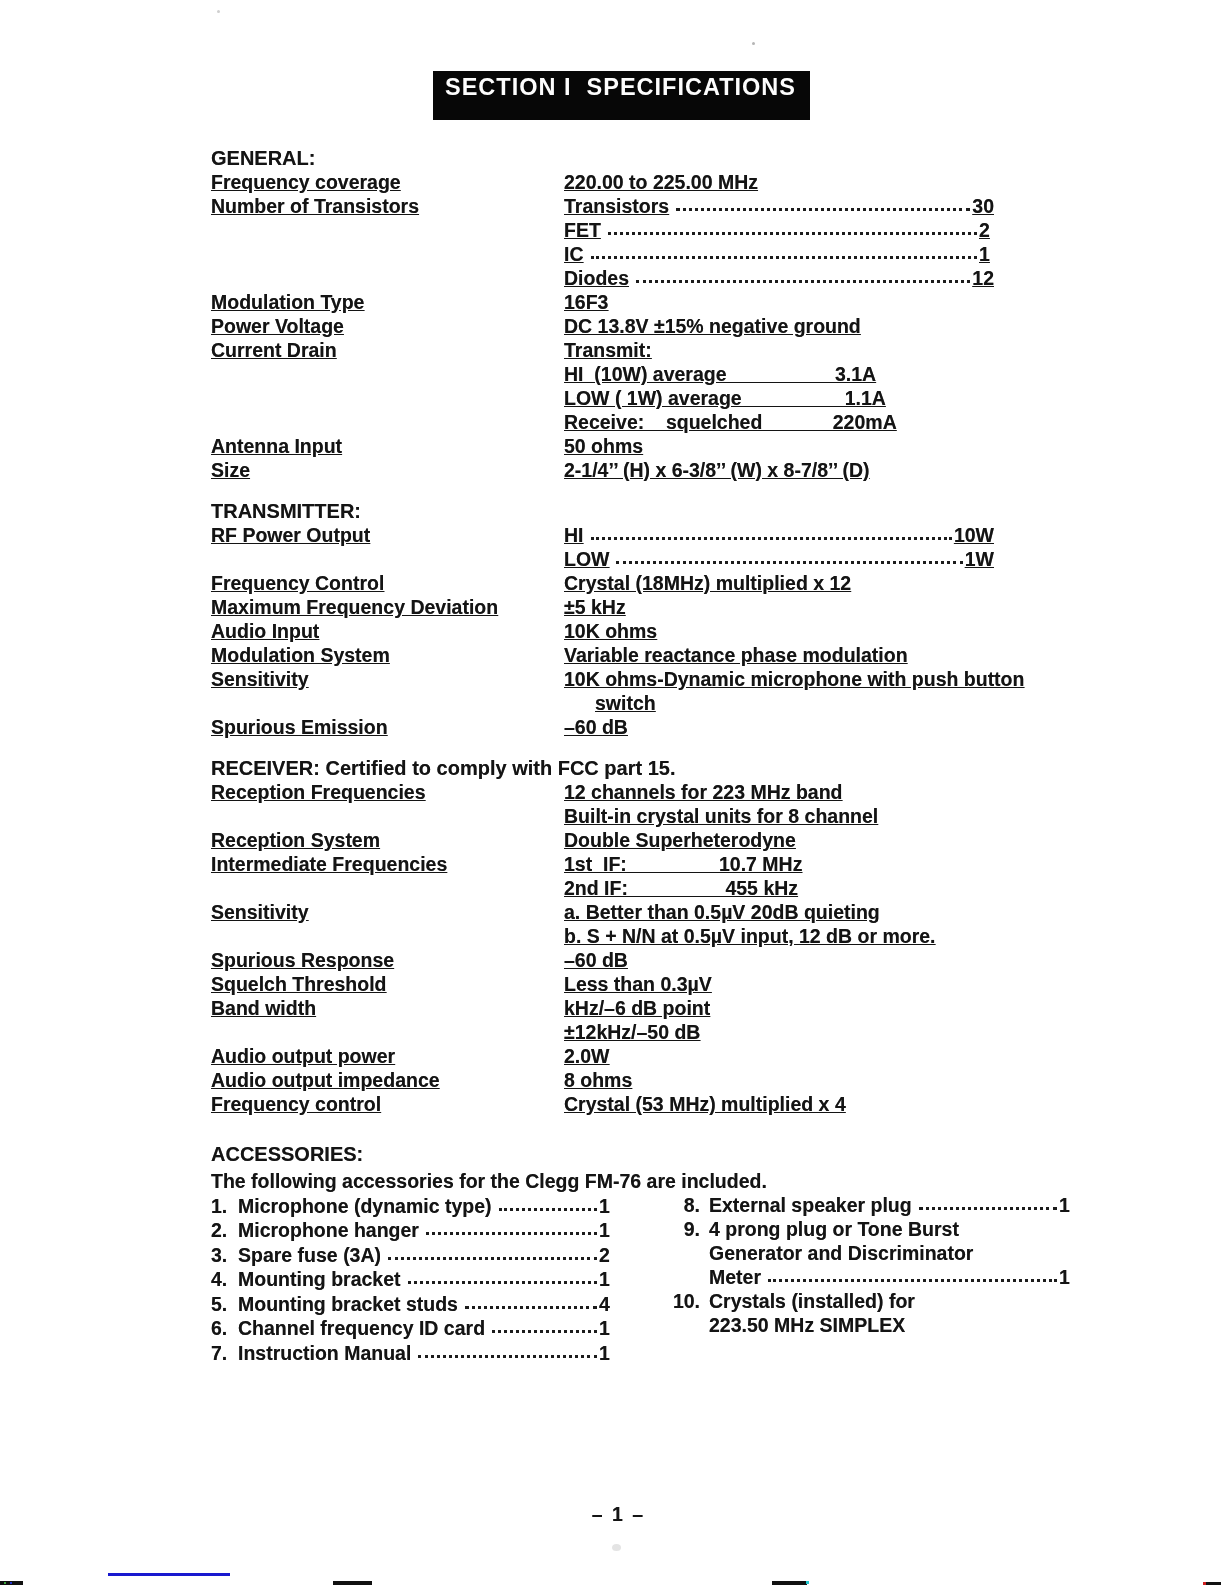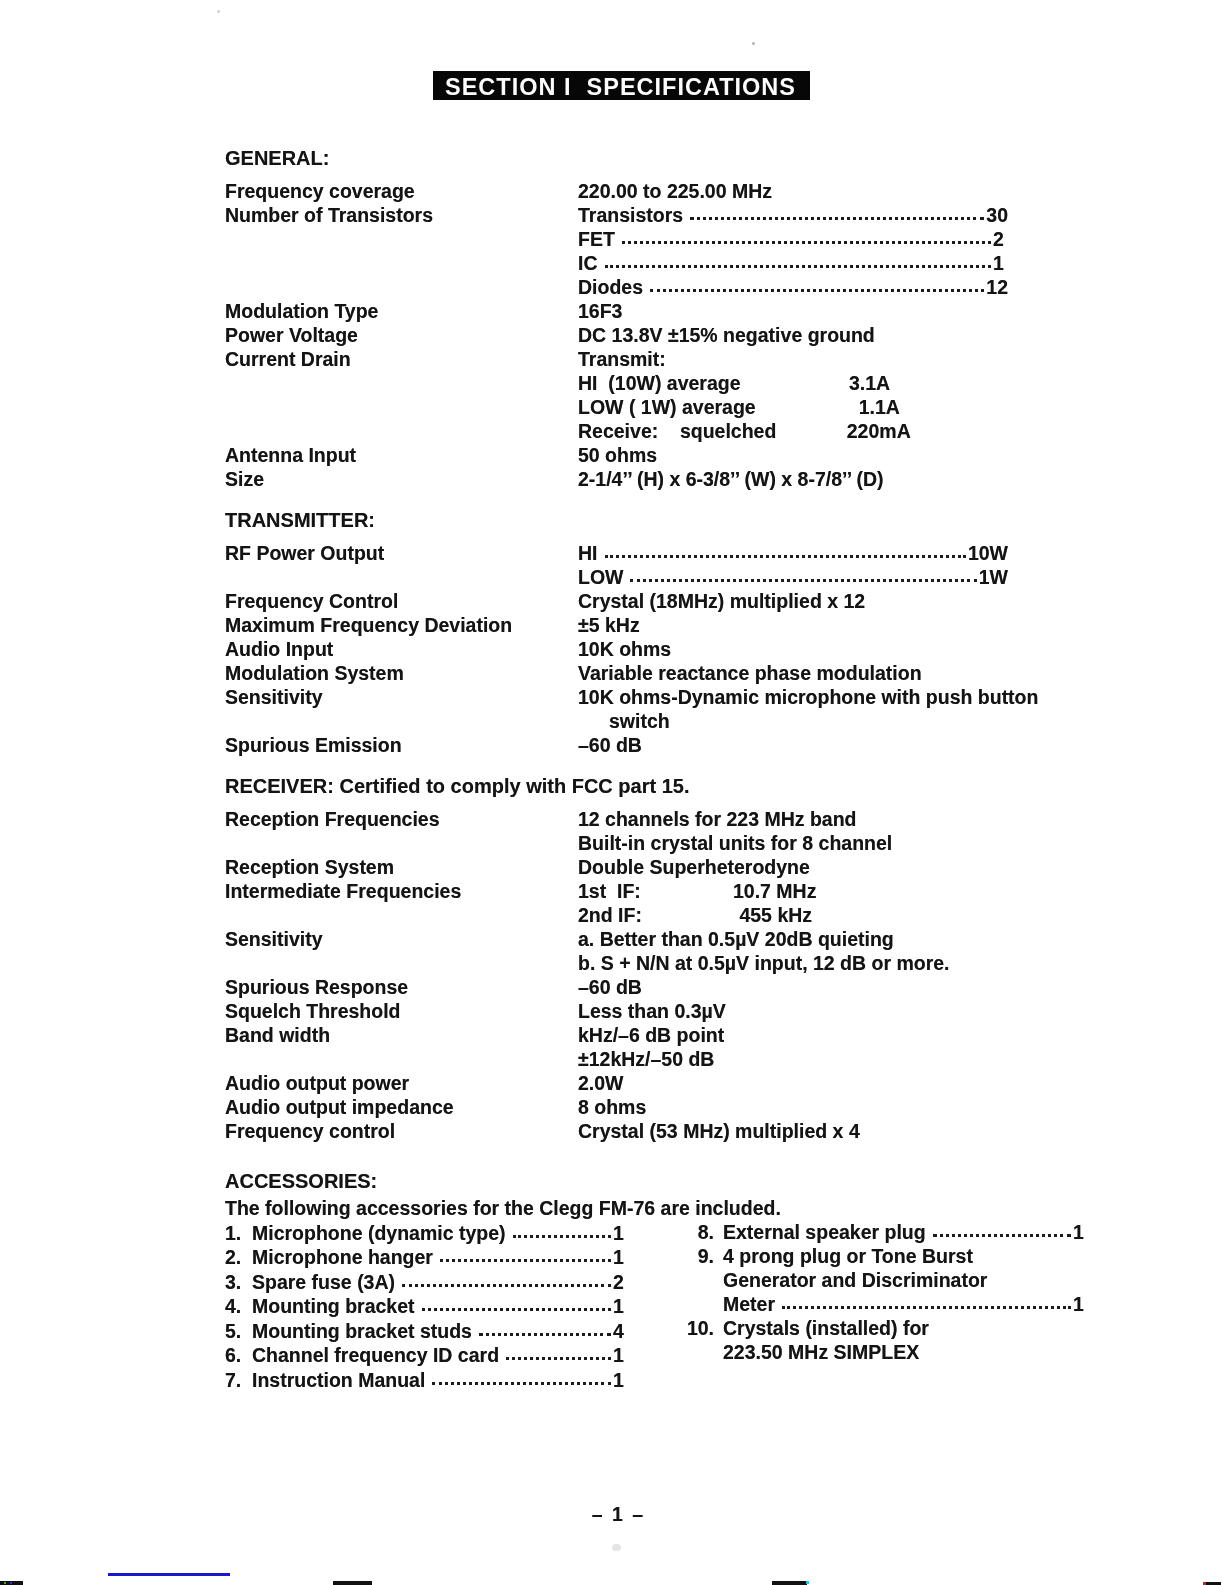--- a/index.html
+++ b/index.html
@@ -4,27 +4,27 @@
 <style>
   html,body{margin:0;padding:0;}
   body{
     width:1225px;height:1585px;position:relative;background:#ffffff;overflow:hidden;
     font-family:"Liberation Sans",sans-serif;font-weight:700;color:#141414;
     font-size:19.5px;line-height:24px;
     text-shadow:0 0 .5px rgba(0,0,0,.5);
   }
   .banner{
     position:absolute;top:71px;left:433px;background:#070707;color:#fdfdfd;
-    padding:3px 14px 0 12px;font-size:23.5px;letter-spacing:1px;line-height:26px;
+    padding:3px 14px 20px 12px;font-size:23.5px;letter-spacing:1px;line-height:26px;
     text-shadow:none;
   }
-  .content{position:absolute;left:225px;top:146px;width:960px;}
+  .content{position:absolute;left:211px;top:146px;width:960px;}
   .sec{margin-bottom:17px;}
   .sec-heading{font-size:20px;white-space:nowrap;}
-  .rows{margin-top:9px;}
+  .rows{margin-top:0;text-decoration:underline;}
   .row{display:flex;}
   .row .label{flex:0 0 353px;white-space:nowrap;}
   .row .value{flex:1;min-width:0;}
   .vline{min-height:24px;white-space:pre;}
   .vline.indent{padding-left:31px;}
   .dotline{display:flex;align-items:flex-end;white-space:nowrap;}
   .w-spec{width:430px;}
   .dots{flex:1 1 auto;min-width:26px;border-bottom:3px dotted #1c1c1c;margin:0 2px 7px 7px;}
   .num{text-align:left;min-width:15px;flex:none;}
   

